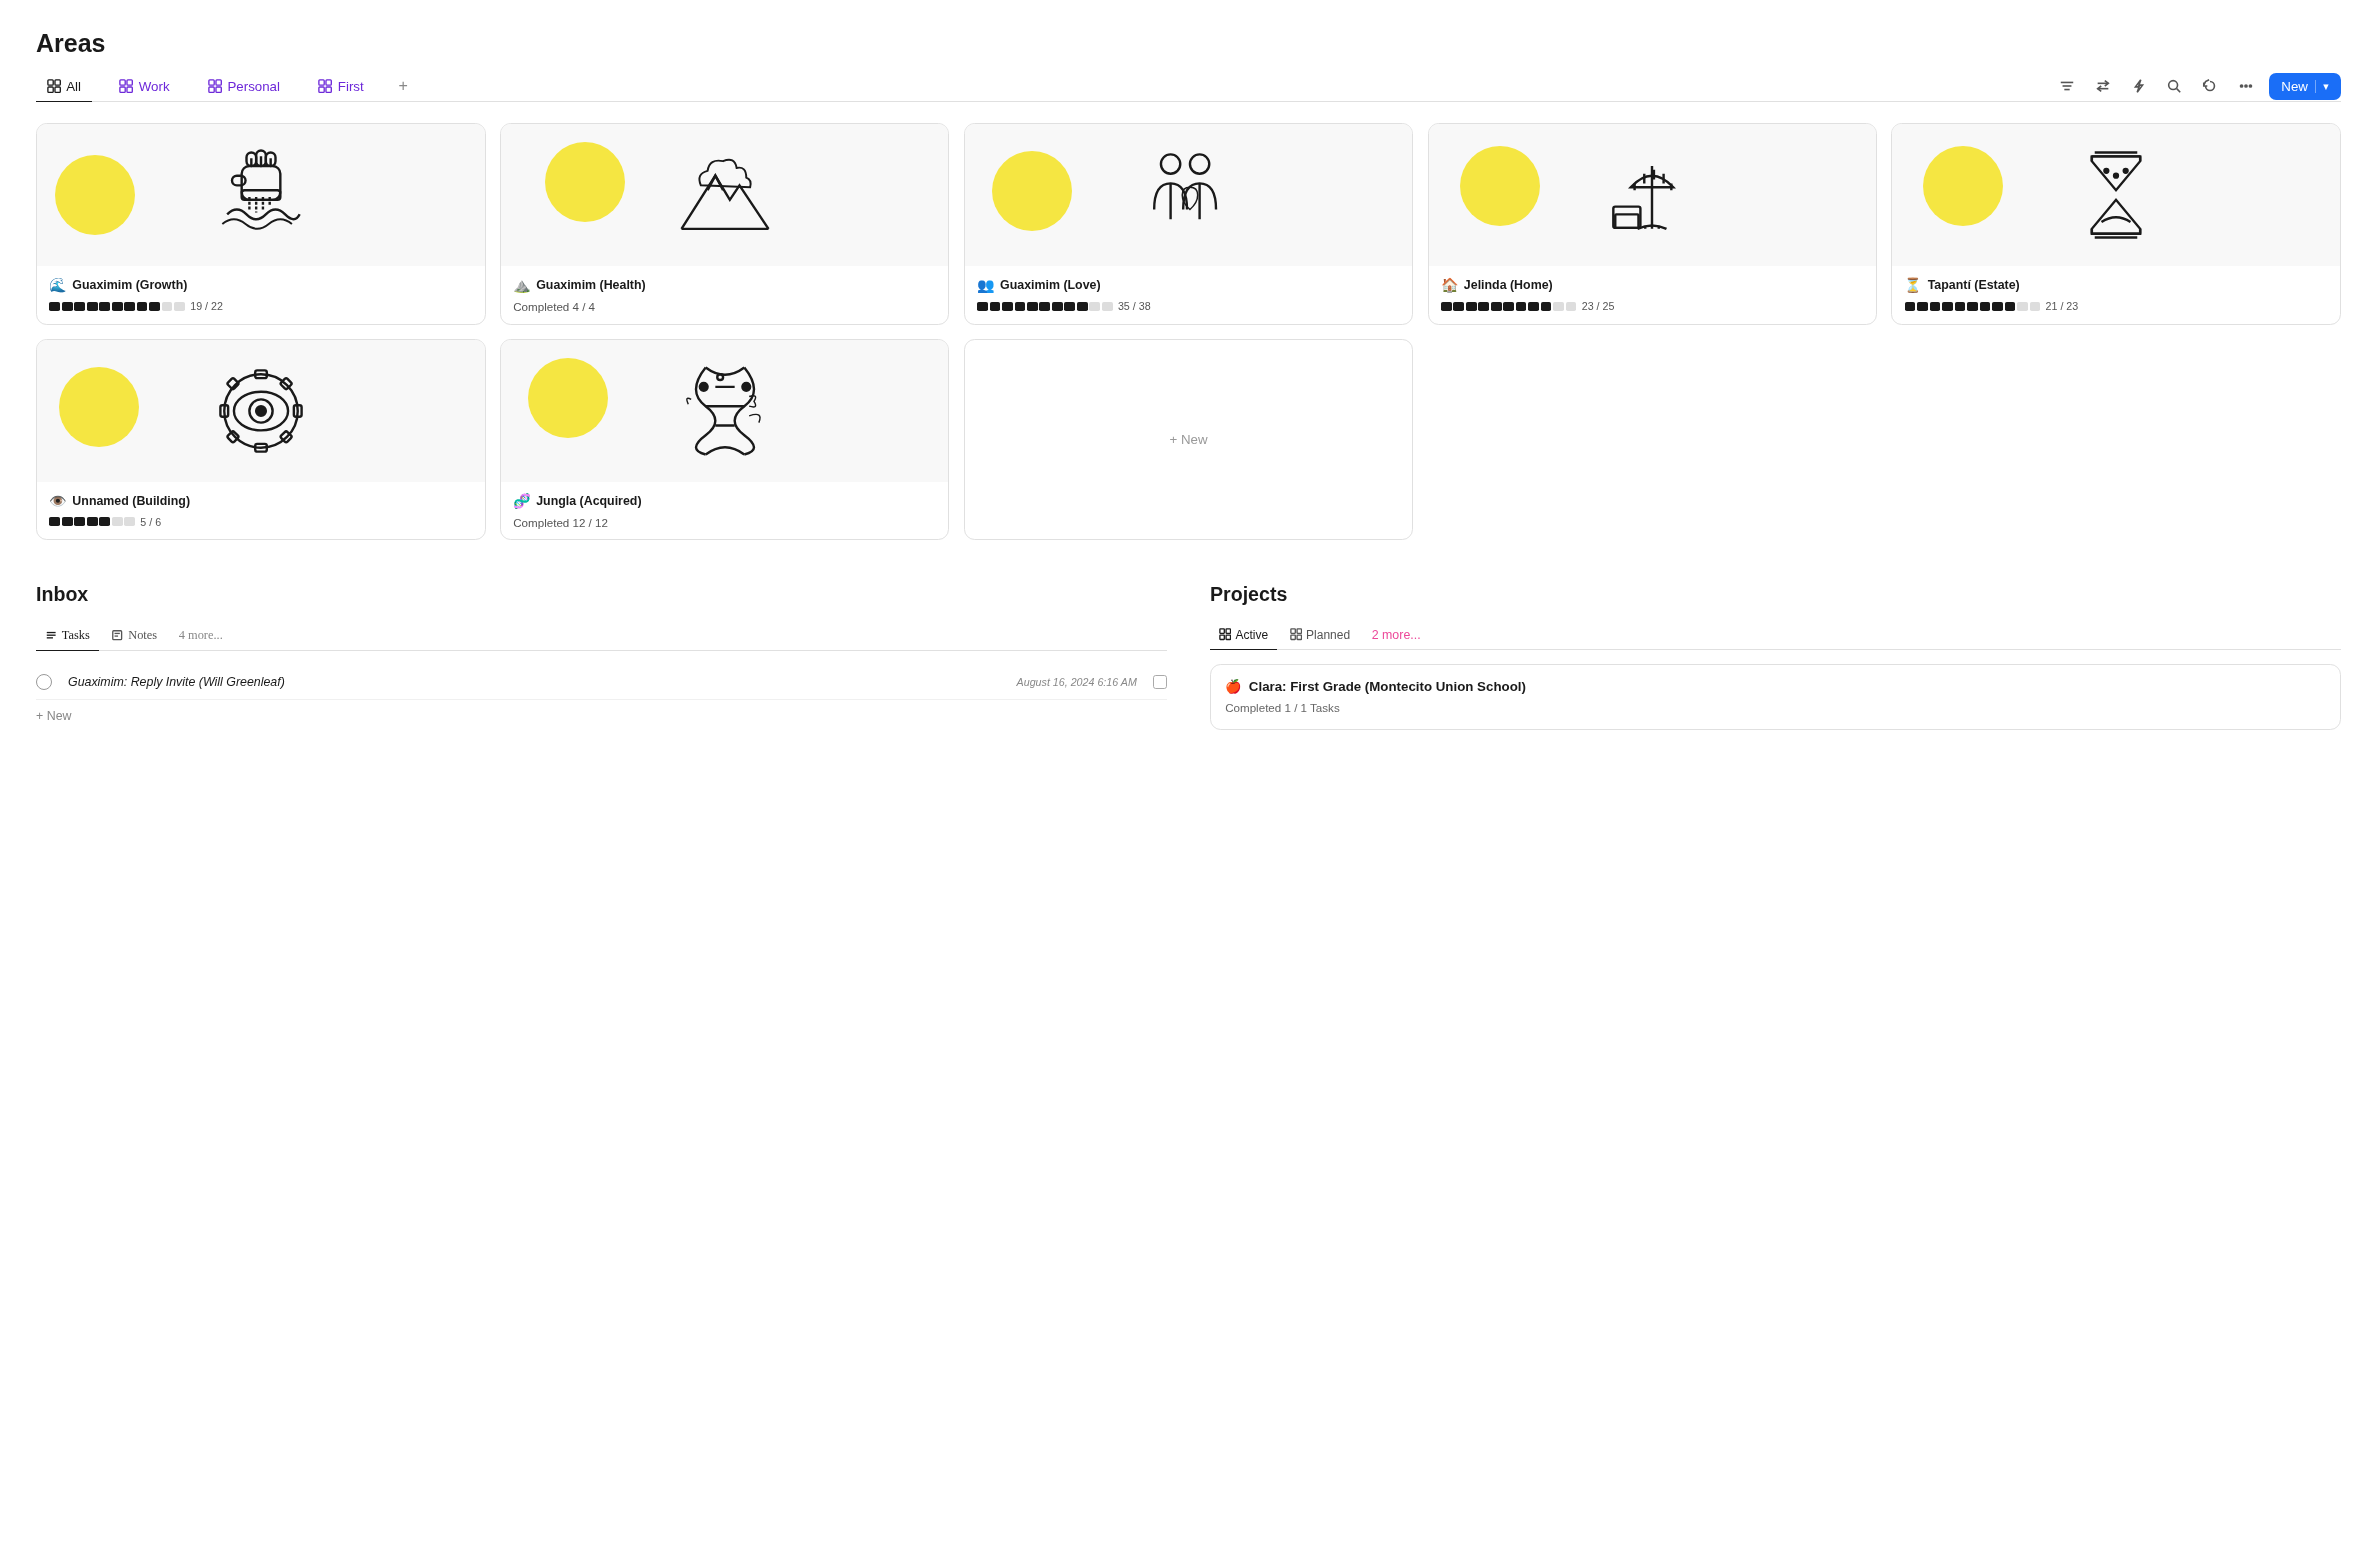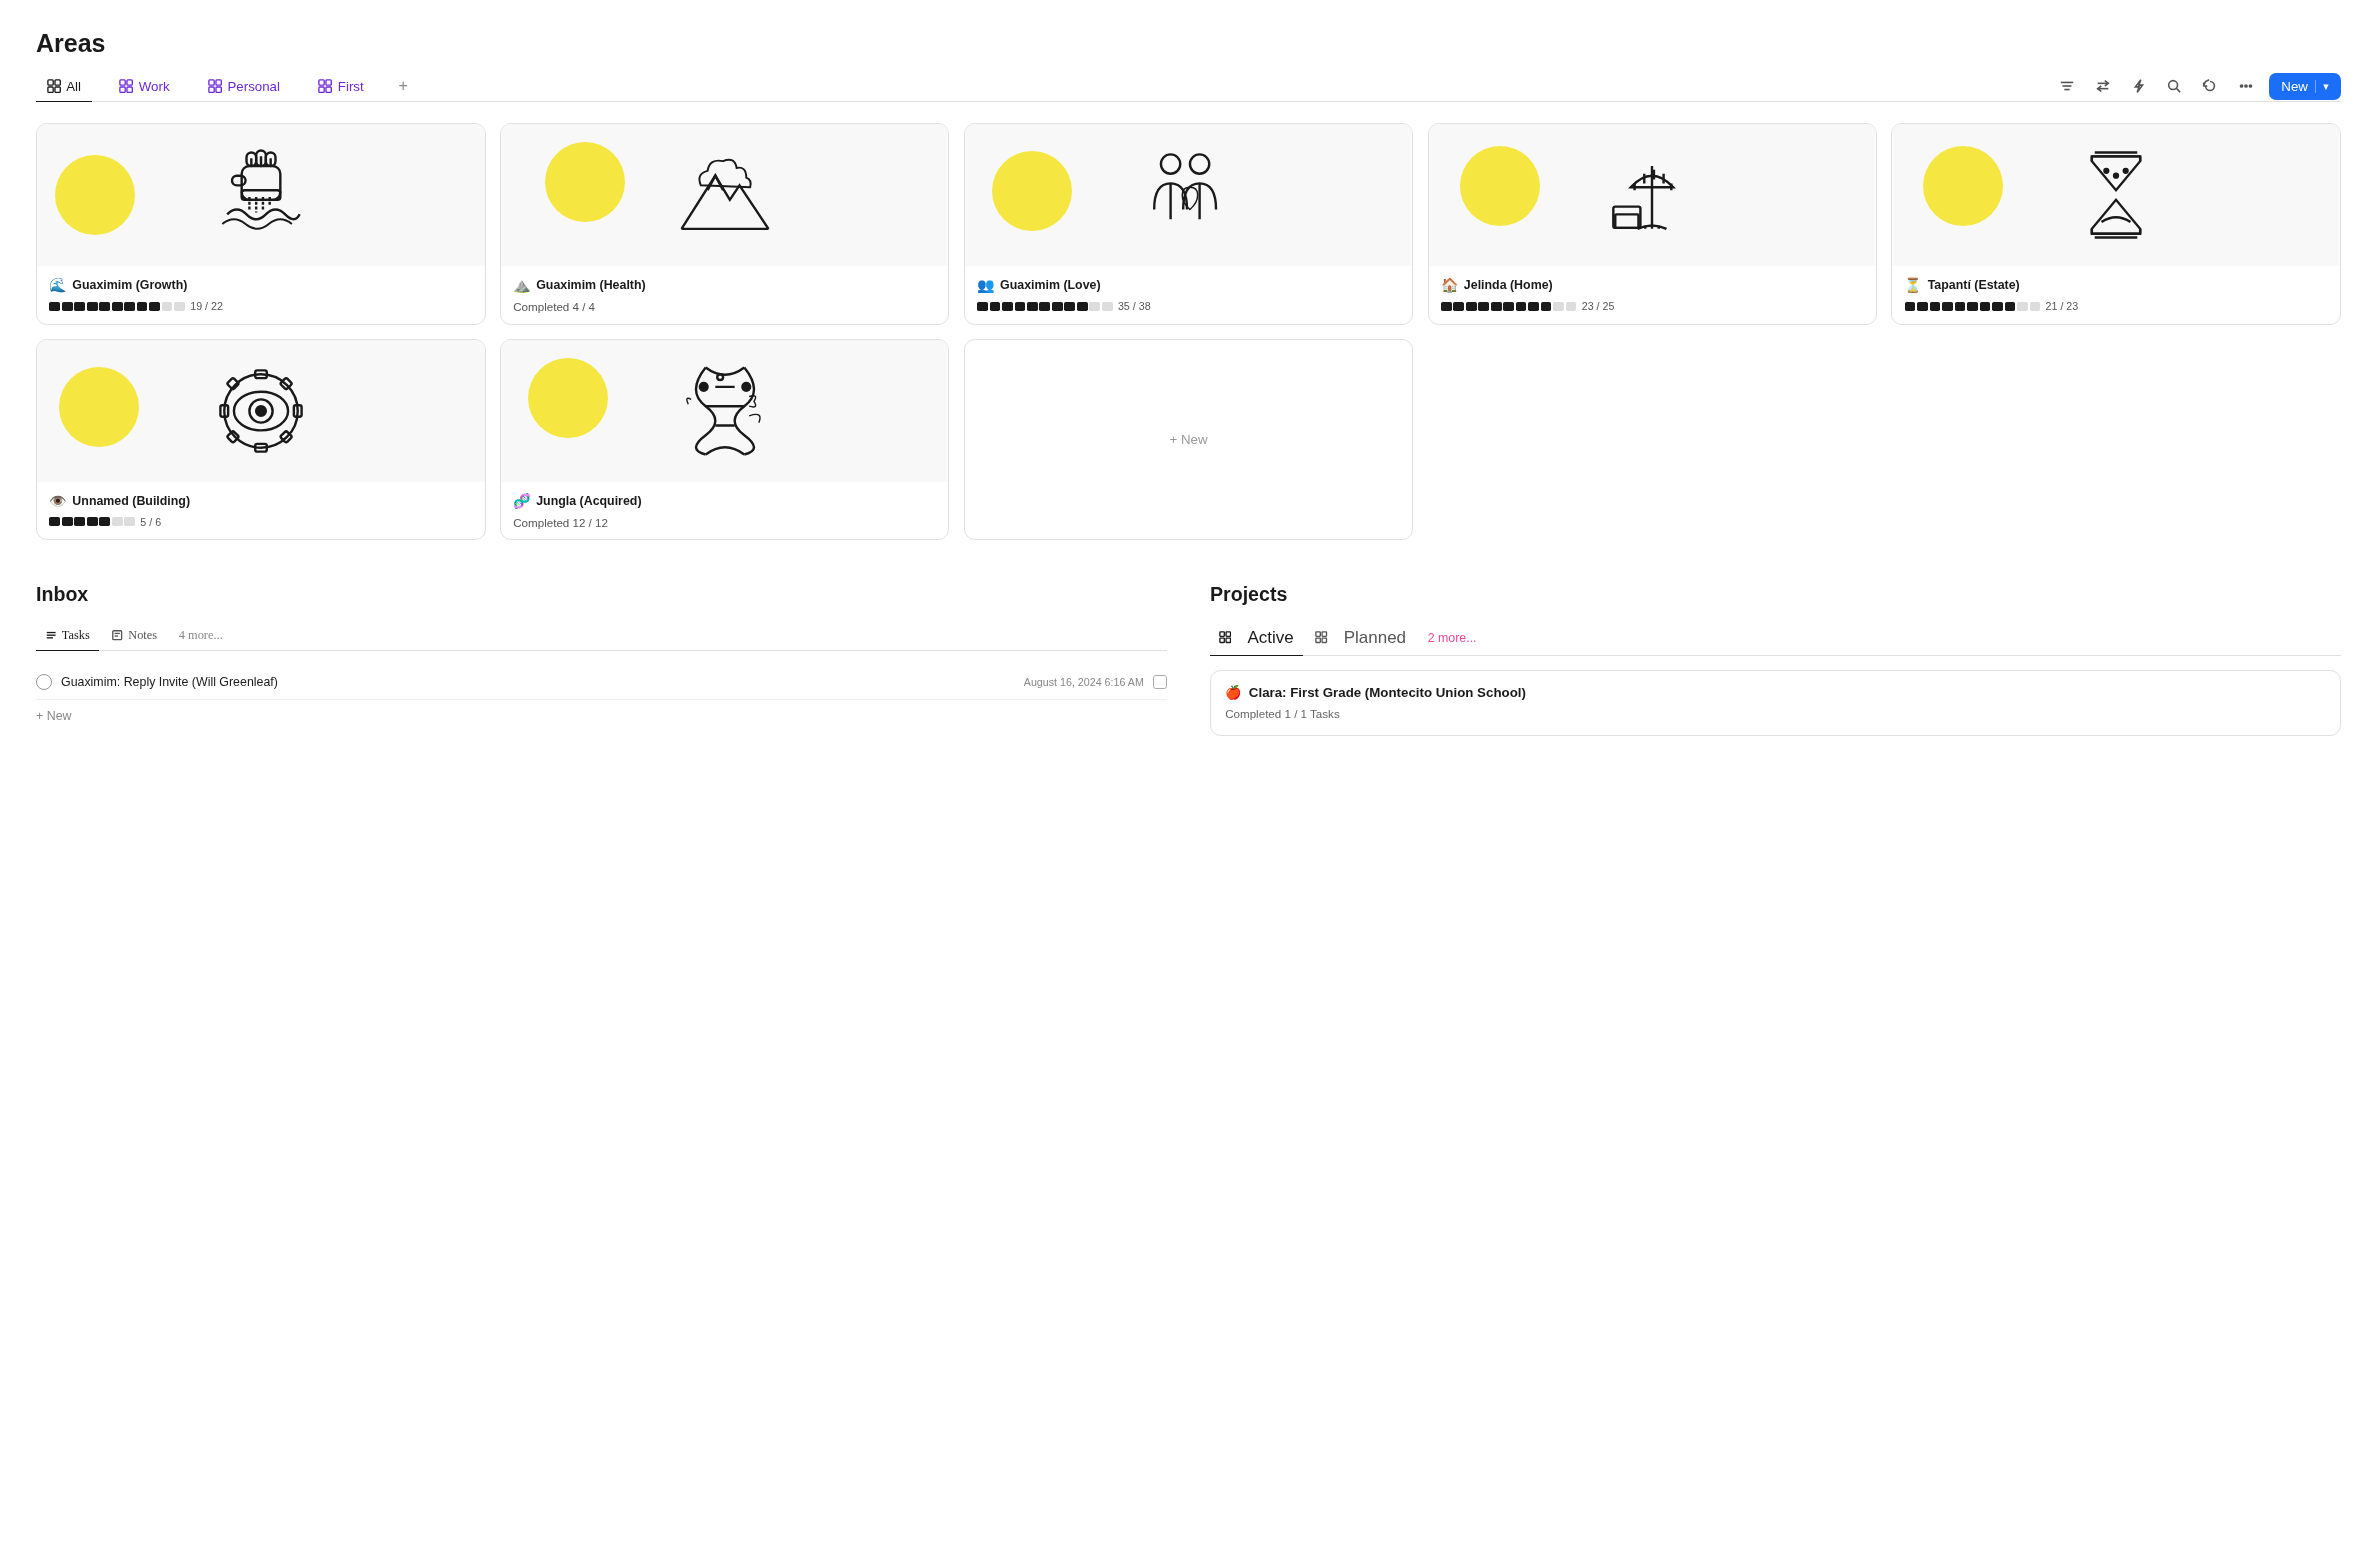--- a/index.html
+++ b/index.html
@@ -234,21 +234,22 @@
       color: #888;
       padding: 7.1px 9px;
       cursor: pointer;
     }
 
     .inbox-item {
       display: flex;
       align-items: center;
       padding: 9px 0;
       border-bottom: 0.9px solid #f0f0f0;
-      gap: 9px;
+      gap: 16px;
+      font-style: italic;
     }
     .inbox-circle {
       width: 16px;
       height: 16px;
       border-radius: 50%;
       border: 1.8px solid #999;
       flex-shrink: 0;
     }
     .inbox-text {
       flex: 1;
@@ -281,23 +282,23 @@
     .projects-tabs {
       display: flex;
       align-items: center;
       gap: 3.6px;
       border-bottom: 0.9px solid #e0e0e0;
       margin-bottom: 14.2px;
     }
     .projects-tab {
       display: flex;
       align-items: center;
-      gap: 16px;
+      gap: 4px;
       padding: 7.1px 9px;
-      font-size: 17px;
+      font-size: 12px;
       color: #555;
       cursor: pointer;
       border-bottom: 1.8px solid transparent;
       margin-bottom: -0.9px;
     }
     .projects-tab.active {
       color: #1a1a1a;
       border-bottom: 1.8px solid #1a1a1a;
       font-weight: 500;
     }

